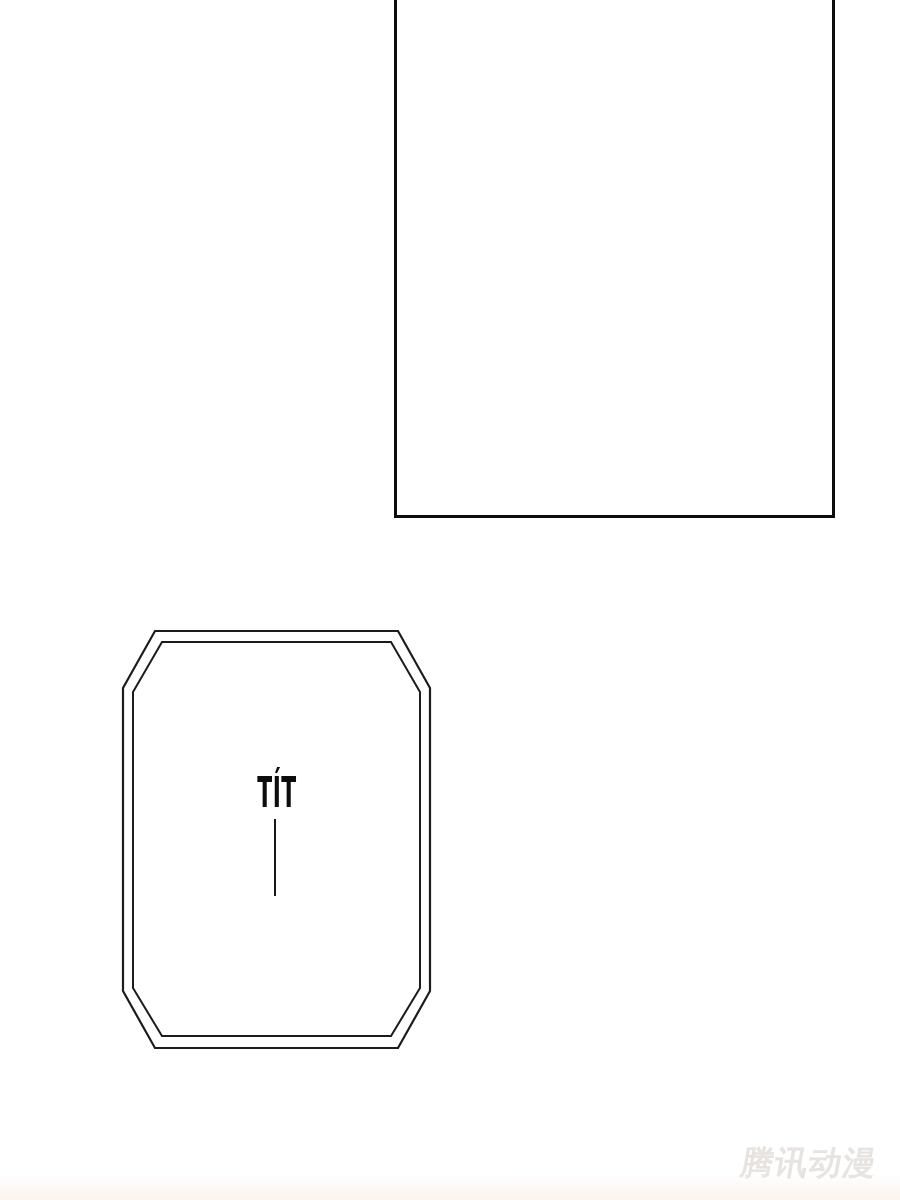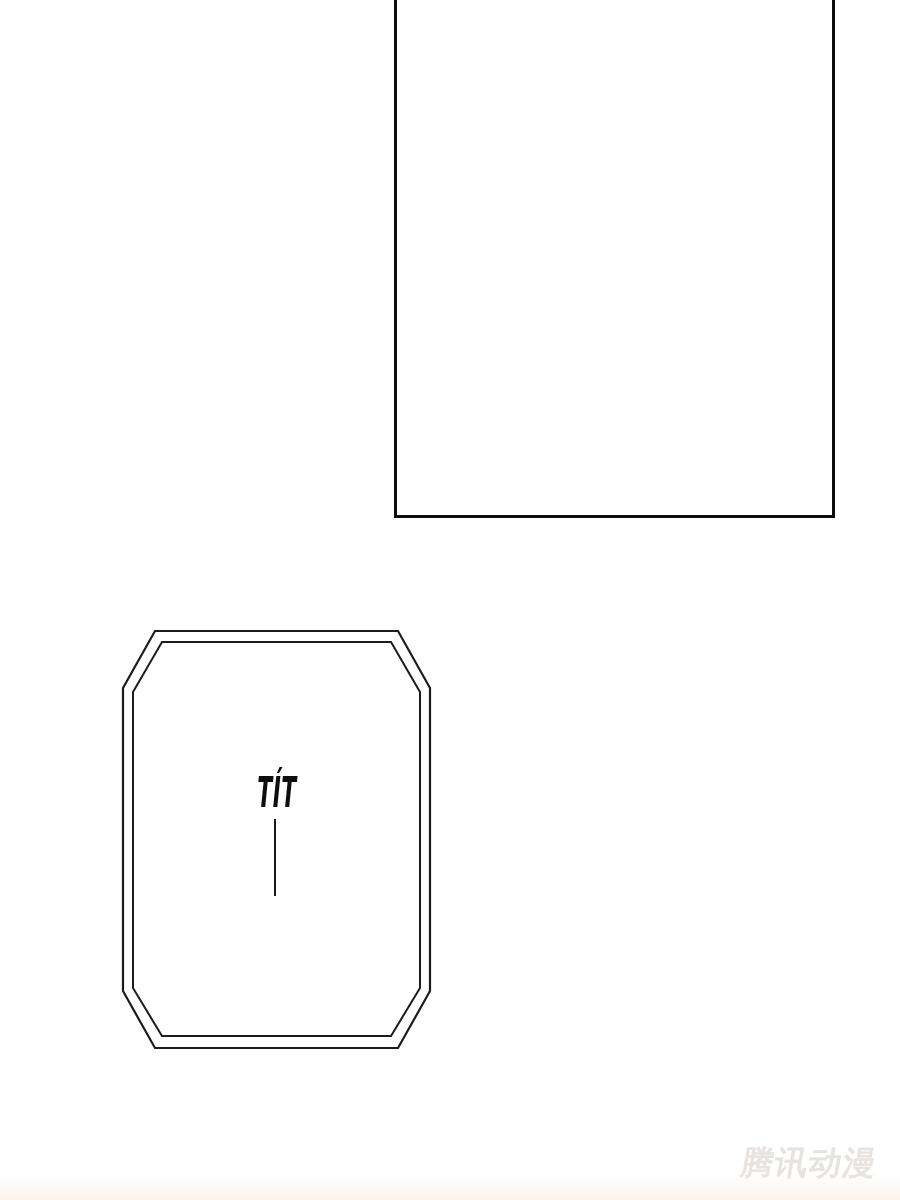--- a/index.html
+++ b/index.html
@@ -43,21 +43,20 @@
     width: 100%;
     height: 100%;
   }
   
   .sfx-wrap {
     position: absolute;
     left: 177px;
     top: 772px;
     width: 200px;
     text-align: center;
-    font-style: italic;
   }
   .sfx-text {
     display: inline-block;
     font-family: "DejaVu Sans", sans-serif;
     font-weight: bold;
     font-size: 42px;
     line-height: 1;
     color: #0d0d0d;
     transform: scaleX(0.52);
     transform-origin: center;

